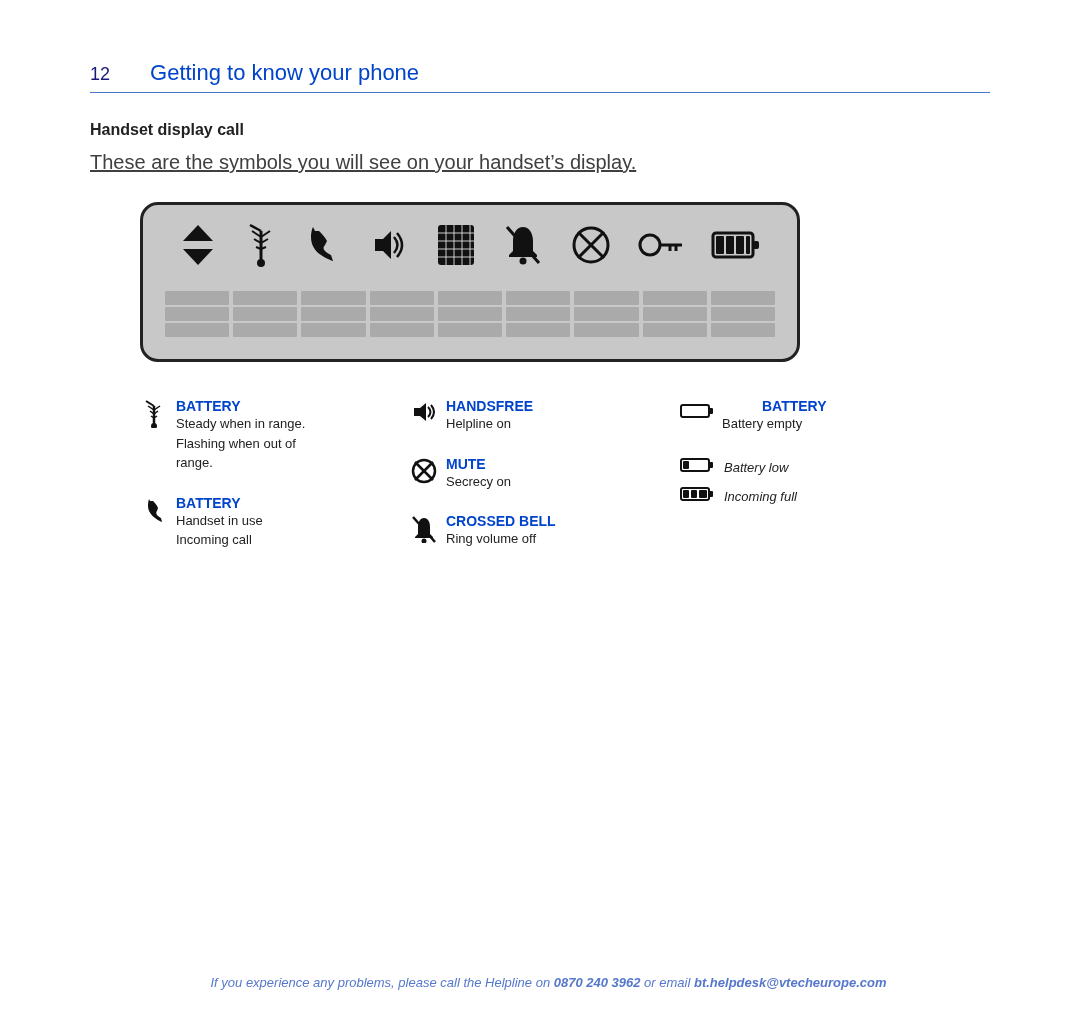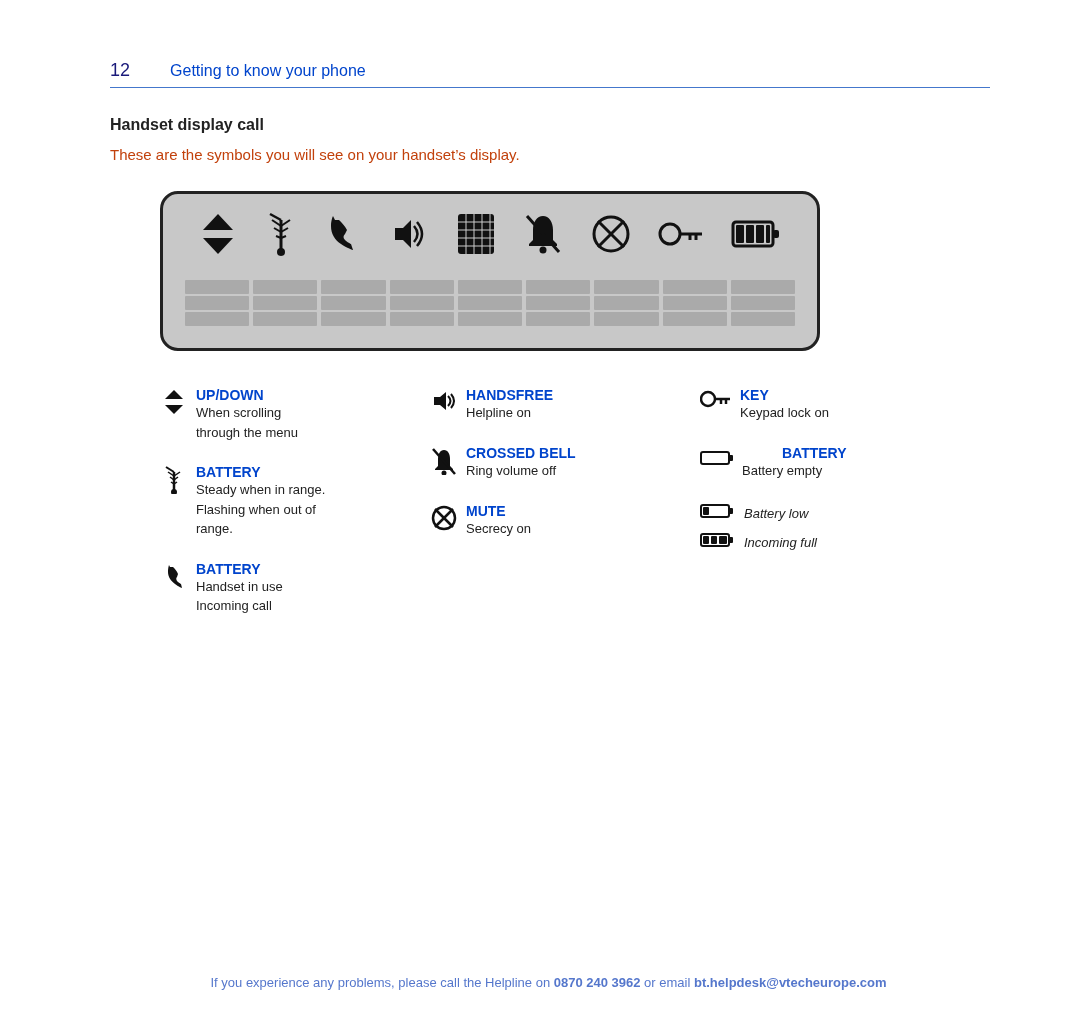--- a/index.html
+++ b/index.html
@@ -9,56 +9,56 @@
       background: #ffffff;
       font-family: Arial, sans-serif;
       font-size: 15px;
       color: #222;
       position: relative;
       overflow: hidden;
     }
 
     .page-container {
       padding: 60px 90px 40px 90px;
-      margin-left: 20px;
     }
 
     
     .header-line {
       display: flex;
       align-items: baseline;
       gap: 40px;
       margin-bottom: 6px;
     }
     .page-number {
       color: #1a1a7a;
       font-size: 18px;
       font-weight: normal;
     }
     .page-title {
       color: #0044cc;
-      font-size: 16px;
+      font-size: 22px;
       font-weight: normal;
     }
     .header-rule {
       border: none;
       border-top: 1.5px solid #4477cc;
       margin-bottom: 28px;
     }
 
     
     .section-title {
       font-weight: bold;
       font-size: 16px;
       margin-bottom: 12px;
     }
     .section-desc {
-      font-size: 15px;
+      font-size: 20px;
       margin-bottom: 28px;
-      color: #c2410c;
+      color: #404040;
+      text-decoration: underline;
     }
 
     
     .display-mockup {
       background: #c8c8c8;
       border: 3px solid #222;
       border-radius: 18px;
       padding: 18px 22px 22px 22px;
       margin-bottom: 36px;
       width: 660px;
@@ -146,20 +146,21 @@
 
     
     .footer {
       position: absolute;
       bottom: 28px;
       left: 17px;
       right: 0;
       text-align: center;
       font-size: 13px;
       color: #5577cc;
+      font-style: italic;
     }
     .footer strong {
       color: #5577cc;
       font-weight: bold;
     }
   </style>
 </head>
 <body>
 
 <div class="page-container">
@@ -309,32 +310,20 @@
           <div class="bar-segment"></div>
           <div class="bar-segment"></div>
         </div>
     </div>
   </div>
 
   <div class="icons-legend">
 
     <div>
 
-      <div class="legend-item">
-        <span class="legend-icon">
-          <svg width="22" height="26" viewBox="0 0 22 26">
-            <polygon points="11,1 20,10 2,10" fill="#111"></polygon>
-            <polygon points="11,25 20,16 2,16" fill="#111"></polygon>
-          </svg>
-        </span>
-        <div class="legend-text">
-          <div class="legend-label">UP/DOWN</div>
-          <div class="legend-desc">When scrolling<br>through the menu</div>
-        </div>
-      </div>
 
       <div class="legend-item">
         <span class="legend-icon">
           <svg width="22" height="28" viewBox="0 0 22 28">
             <line x1="11" y1="26" x2="11" y2="6" stroke="#111" stroke-width="2.5"></line>
             <line x1="11" y1="6" x2="3" y2="1" stroke="#111" stroke-width="2"></line>
             <line x1="11" y1="10" x2="5" y2="6" stroke="#111" stroke-width="1.5"></line>
             <line x1="11" y1="14" x2="7" y2="11" stroke="#111" stroke-width="1.5"></line>
             <line x1="11" y1="18" x2="8" y2="16" stroke="#111" stroke-width="1.5"></line>
             <line x1="11" y1="10" x2="17" y2="6" stroke="#111" stroke-width="1.5"></line>
@@ -374,64 +363,50 @@
           </svg>
         </span>
         <div class="legend-text">
           <div class="legend-label">HANDSFREE</div>
           <div class="legend-desc">Helpline on</div>
         </div>
       </div>
 
       <div class="legend-item">
         <span class="legend-icon">
+          <svg width="26" height="26" viewBox="0 0 26 26">
+            <circle cx="13" cy="13" r="11" fill="none" stroke="#111" stroke-width="2.5"></circle>
+            <line x1="4" y1="4" x2="22" y2="22" stroke="#111" stroke-width="2.5"></line>
+            <line x1="22" y1="4" x2="4" y2="22" stroke="#111" stroke-width="2.5"></line>
+          </svg>
+        </span>
+        <div class="legend-text">
+          <div class="legend-label">MUTE</div>
+          <div class="legend-desc">Secrecy on</div>
+        </div>
+      </div>
+
+      <div class="legend-item">
+        <span class="legend-icon">
           <svg width="26" height="28" viewBox="0 0 26 28">
             <path d="M13,3 C9,3 7,7 7,12 L7,19 L4,22 L4,23 L22,23 L22,22 L19,19 L19,12 C19,7 17,3 13,3 Z" fill="#111"></path>
             <circle cx="13" cy="26" r="2.5" fill="#111"></circle>
             <line x1="2" y1="2" x2="24" y2="27" stroke="#111" stroke-width="2.5"></line>
           </svg>
         </span>
         <div class="legend-text">
           <div class="legend-label">CROSSED BELL</div>
           <div class="legend-desc">Ring volume off</div>
         </div>
       </div>
 
-      <div class="legend-item">
-        <span class="legend-icon">
-          <svg width="26" height="26" viewBox="0 0 26 26">
-            <circle cx="13" cy="13" r="11" fill="none" stroke="#111" stroke-width="2.5"></circle>
-            <line x1="4" y1="4" x2="22" y2="22" stroke="#111" stroke-width="2.5"></line>
-            <line x1="22" y1="4" x2="4" y2="22" stroke="#111" stroke-width="2.5"></line>
-          </svg>
-        </span>
-        <div class="legend-text">
-          <div class="legend-label">MUTE</div>
-          <div class="legend-desc">Secrecy on</div>
-        </div>
-      </div>
-
     </div>
 
     <div>
 
-      <div class="legend-item">
-        <span class="legend-icon">
-          <svg width="32" height="20" viewBox="0 0 32 20">
-            <circle cx="8" cy="10" r="7" fill="none" stroke="#111" stroke-width="2.5"></circle>
-            <line x1="15" y1="10" x2="30" y2="10" stroke="#111" stroke-width="2.5"></line>
-            <line x1="26" y1="10" x2="26" y2="15" stroke="#111" stroke-width="2.5"></line>
-            <line x1="21" y1="10" x2="21" y2="15" stroke="#111" stroke-width="2.5"></line>
-          </svg>
-        </span>
-        <div class="legend-text">
-          <div class="legend-label">KEY</div>
-          <div class="legend-desc">Keypad lock on</div>
-        </div>
-      </div>
 
       <div class="legend-item">
         <span class="legend-icon">
           <svg width="34" height="18" viewBox="0 0 34 18">
             <rect x="1" y="3" width="28" height="12" rx="2" ry="2" fill="none" stroke="#111" stroke-width="2"></rect>
             <rect x="29" y="6" width="4" height="6" rx="1" fill="#111"></rect>
           </svg>
         </span>
         <div class="legend-text">
           <div class="legend-label" style="color:#0044cc;font-weight:bold;font-size:14px;padding-left:40px;">BATTERY</div>

